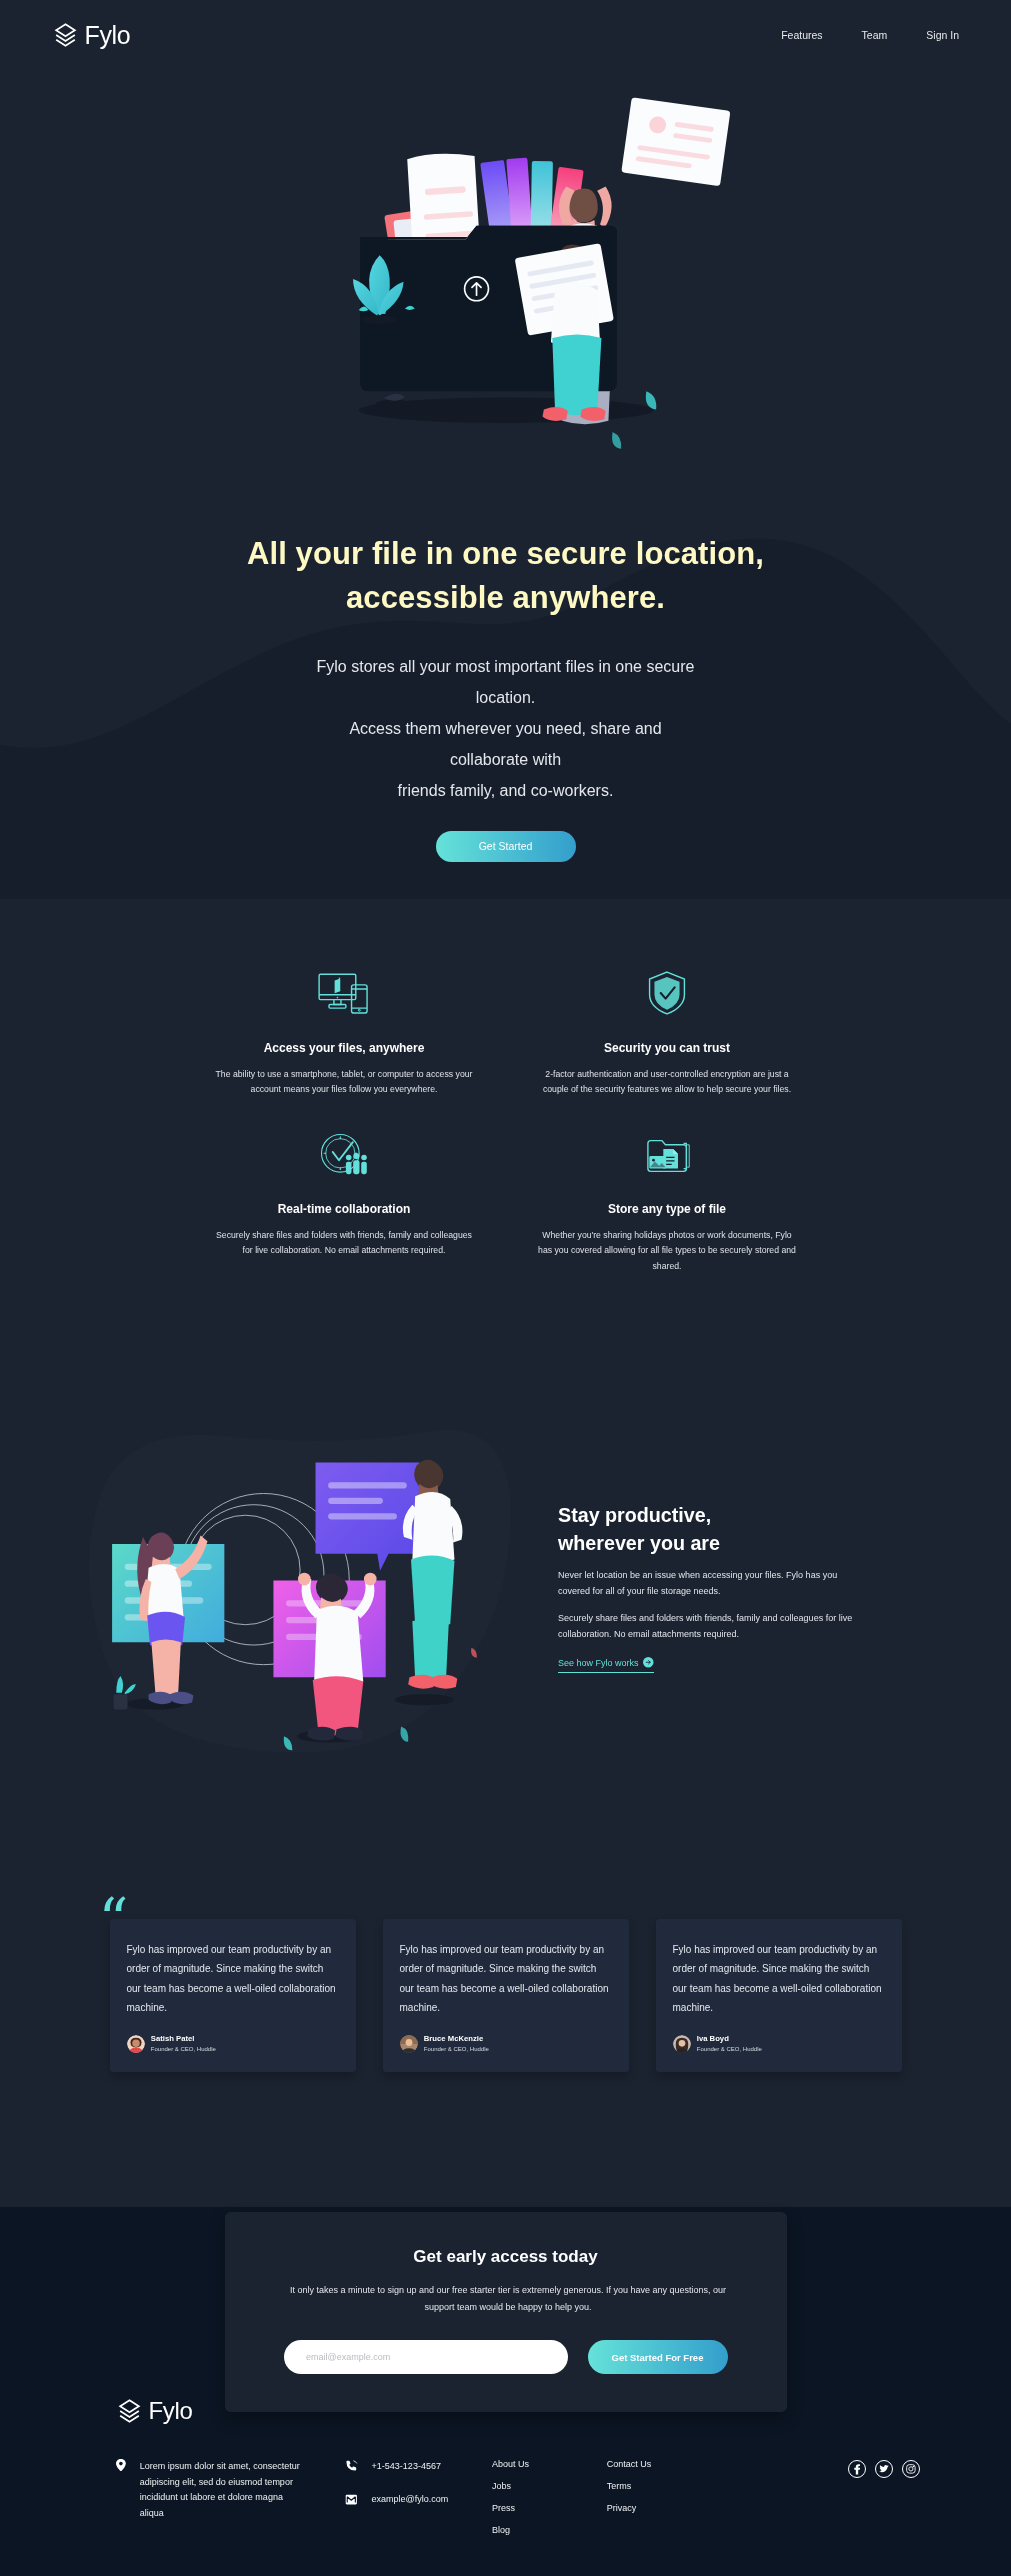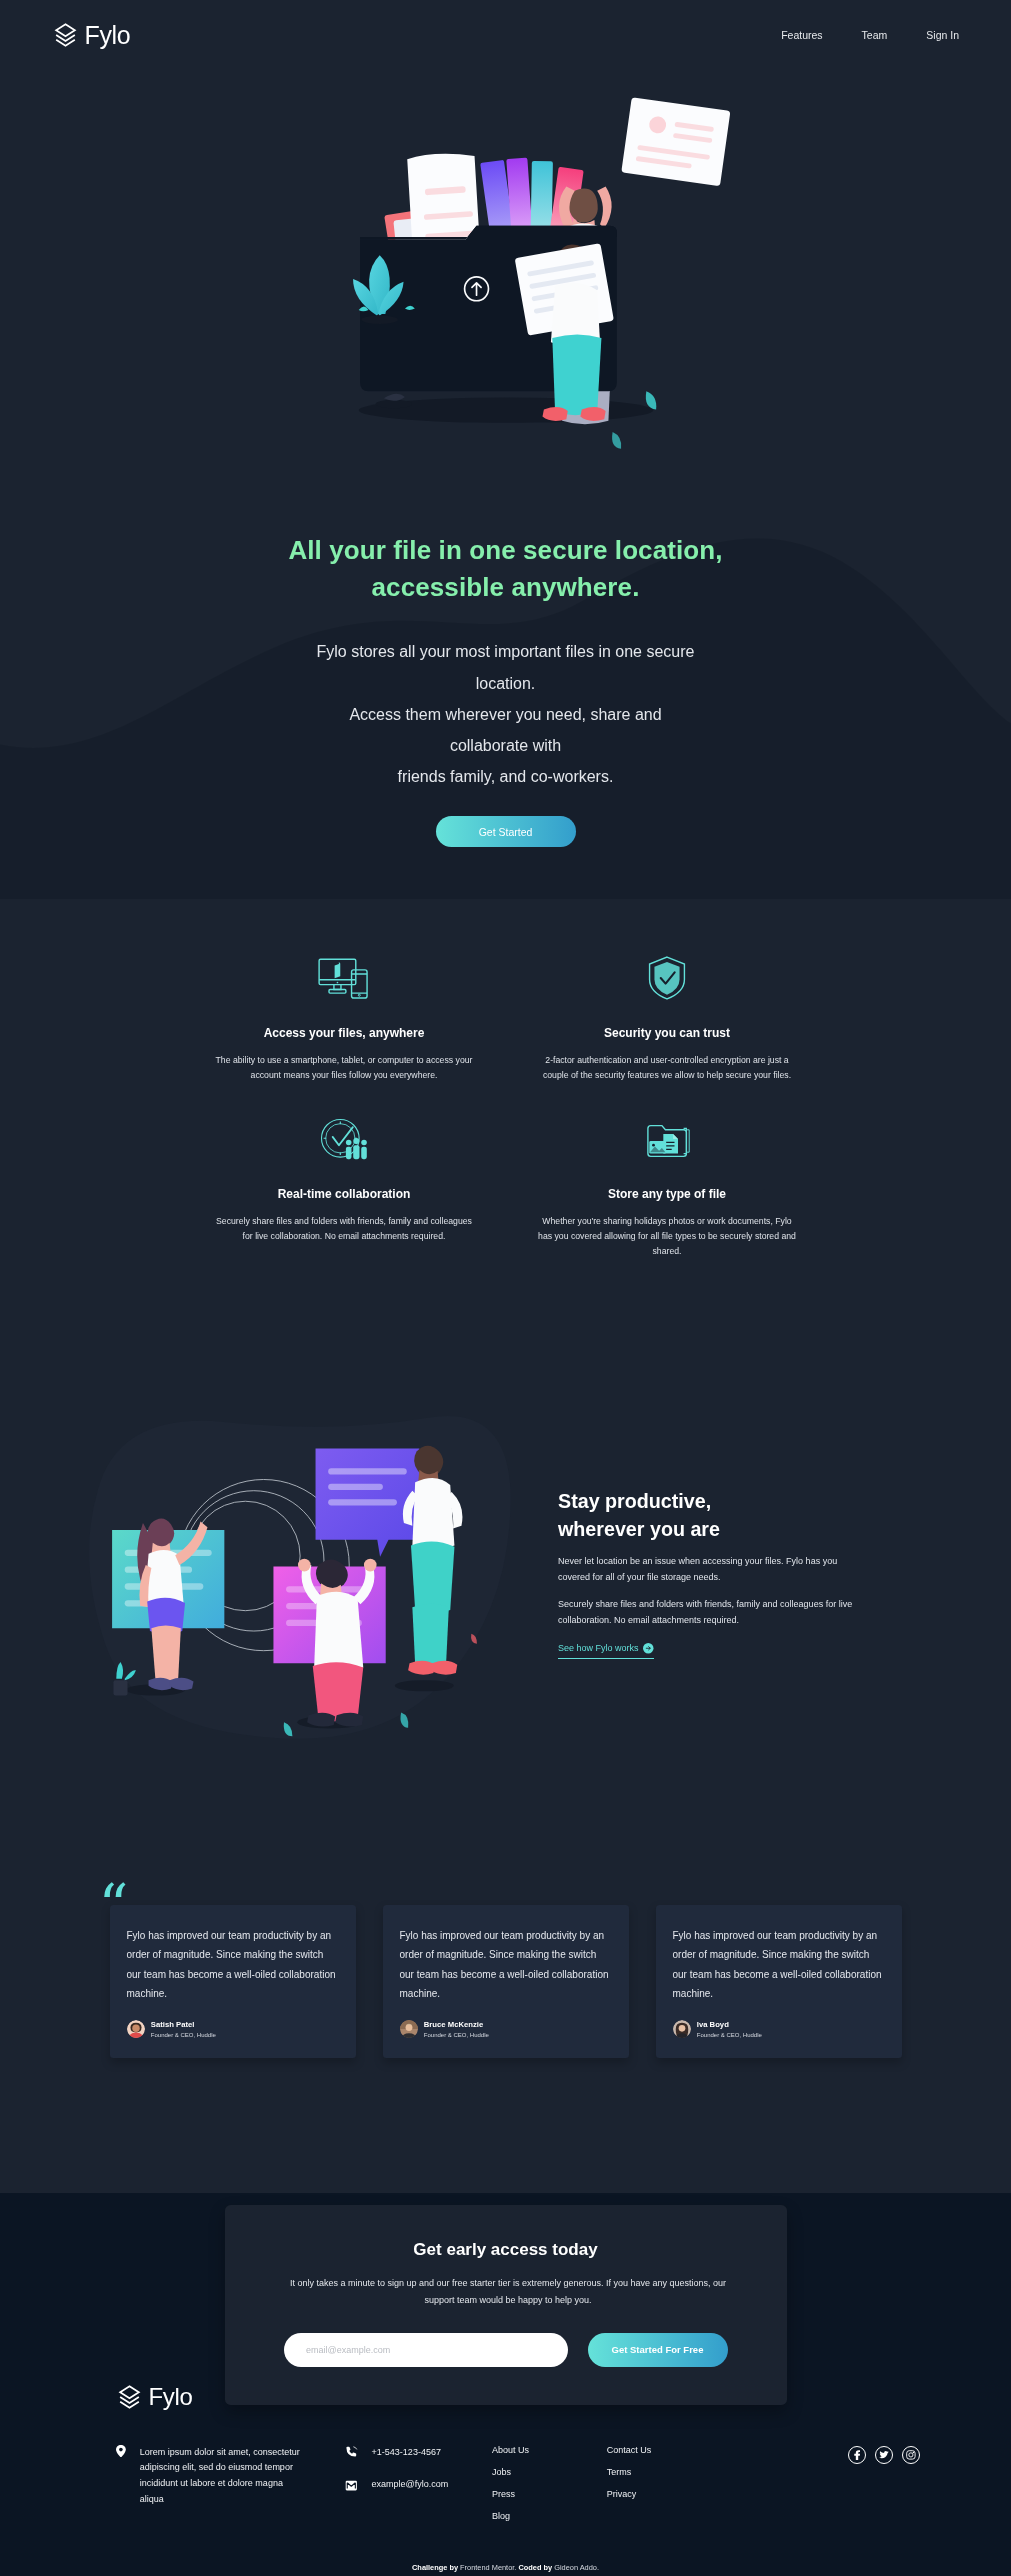--- a/index.html
+++ b/index.html
@@ -20,21 +20,21 @@
   .logo { display:flex; align-items:center; gap:5.6px; }
   .logo-mark { width:27px; height:24px; }
   .logo-text { font-size:25px; font-weight:400; letter-spacing:-0.4px; color:#fff; }
   .nav { display:flex; align-items:center; gap:39px; }
   .nav a { color:#e7e9ec; font-size:10.5px; text-decoration:none; }
 
   
   .hero { position:relative; text-align:center; padding-top:21px; z-index:3; }
   .hero-illo { width:506px; height:435px; margin:0 auto; display:block; }
   .hero h1 {
-    font-size:26px; line-height:1.42; font-weight:700; color:#86efac;
+    font-size:31px; line-height:1.42; font-weight:700; color:#fef9c3;
     margin-top:5.6px; letter-spacing:0.1px;
   }
   .hero p {
     margin:31px auto 0; width:379px;
     font-size:16px; line-height:1.95; color:#e4e7ec;
   }
   .btn-grad {
     display:inline-block; border:none; cursor:pointer;
     background:linear-gradient(90deg,#65E2D9 0%, #339ECC 100%);
     color:#fff; border-radius:21px; font-family:inherit;
@@ -94,21 +94,21 @@
   .tcard:first-child { z-index:2; }
   .tcard p.quote { font-size:10px; line-height:1.95; color:#e5e8ee; }
   .tauthor { display:flex; align-items:center; gap:6.3px; margin-top:15.5px; }
   .avatar { width:18px; height:18px; border-radius:50%; flex:none; overflow:hidden; }
   .aname { font-size:7.7px; font-weight:700; color:#fff; line-height:1.5; }
   .arole { font-size:6px; color:#d6dae2; line-height:1.5; }
 
   
   .cta-wrap { position:relative; z-index:6; margin-top:135px; height:112px; }
   .cta {
-    position:absolute; left:50%; transform:translateX(-50%); top:12px;
+    position:absolute; left:50%; transform:translateX(-50%); top:5px;
     width:562px; background:#1B2330; border-radius:5.6px;
     padding:35px 59px 38px; text-align:center;
     box-shadow:0 7px 15.5px rgba(0,0,0,.30);
   }
   .cta h2 { font-size:17px; font-weight:700; margin-bottom:15.5px; }
   .cta p { font-size:9px; line-height:1.82; color:#e4e7ec; margin:4px auto 25px; width:449px; }
   .cta-form { display:flex; gap:19.7px; justify-content:center; }
   .email-input {
     flex:1; height:34px; border-radius:17px; border:none;
     background:#fff; padding:0 22.5px; font-size:9px; color:#333;

